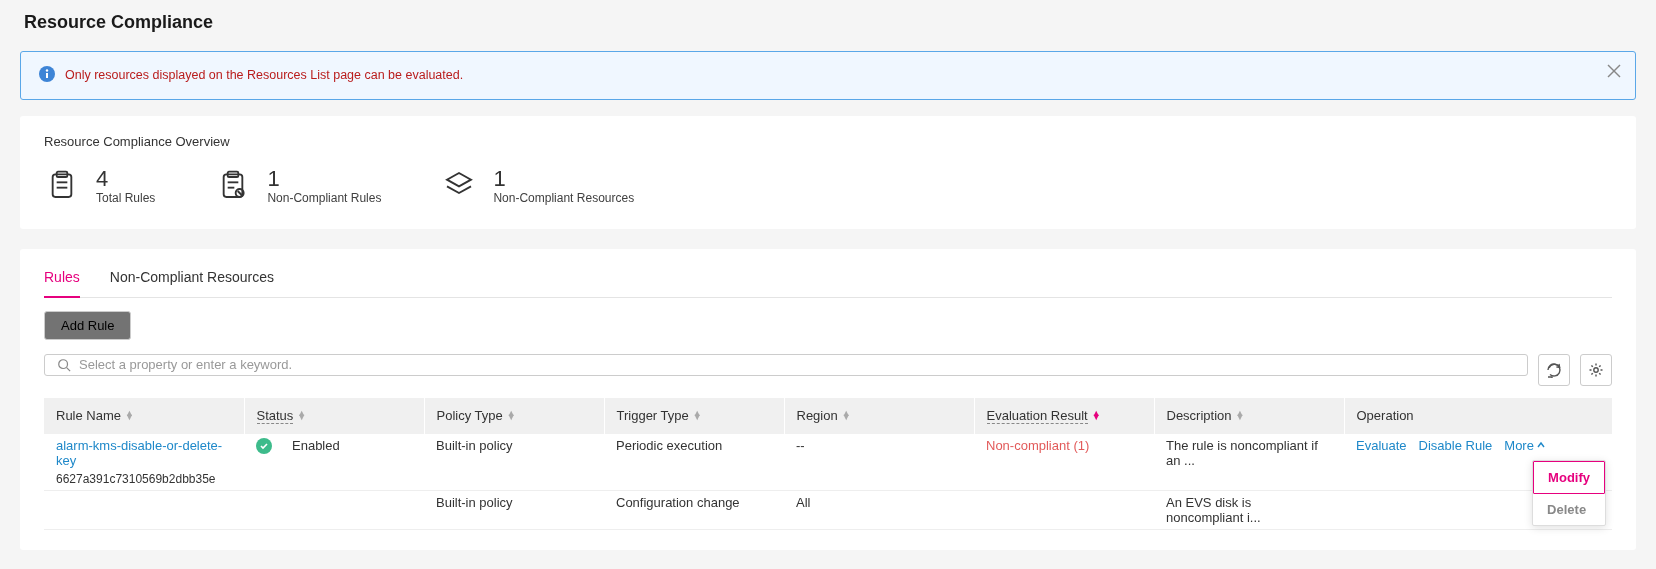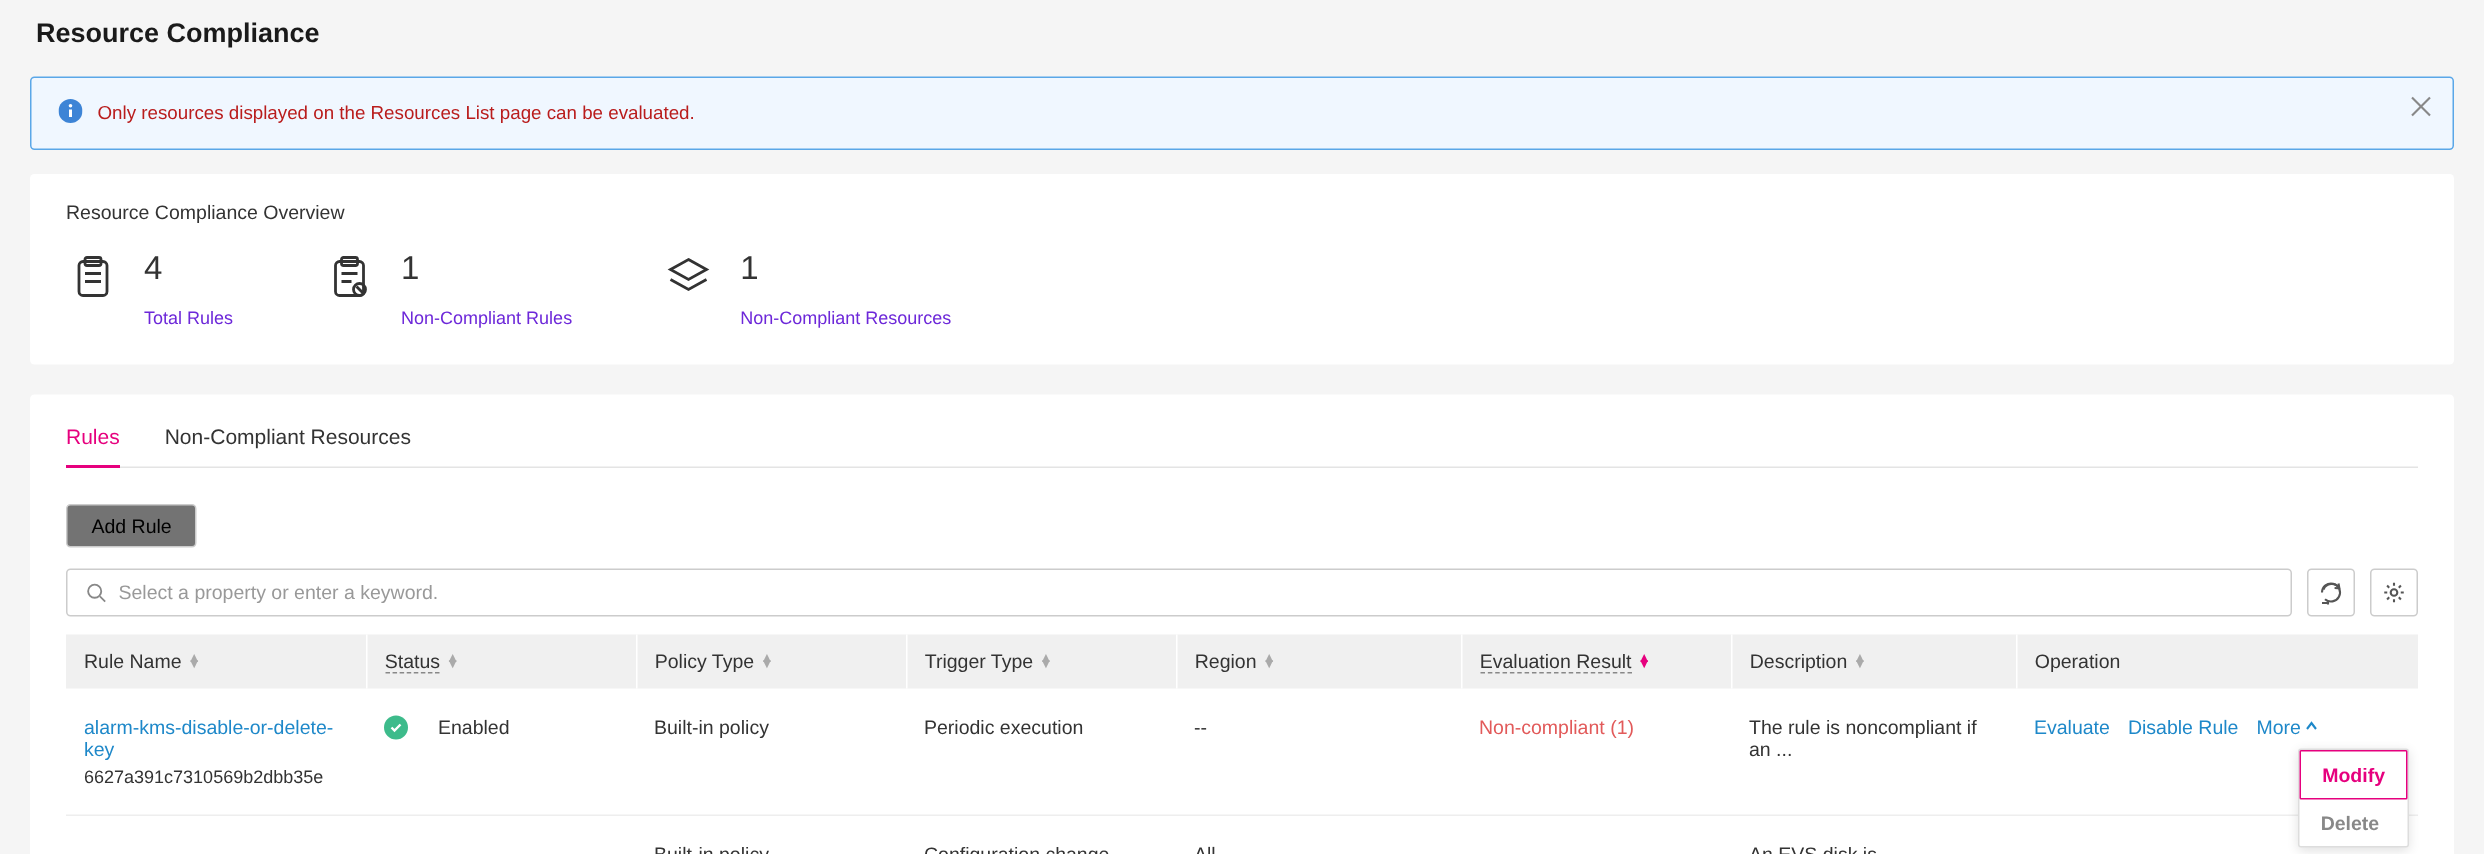--- a/index.html
+++ b/index.html
@@ -9,44 +9,44 @@
 .notice { background: #f0f7ff; border: 1px solid #5aa7e8; border-radius: 3px; padding: 14px 18px 14px 44px; position: relative; margin-bottom: 16px; }
 .notice .info-icon { position: absolute; left: 18px; top: 14px; width: 16px; height: 16px; }
 .notice .close-icon { position: absolute; right: 14px; top: 12px; width: 14px; height: 14px; color: #888; cursor: pointer; }
 .notice p { font-size: 12.5px; color: #b91c1c; line-height: 1.5; }
 .overview-card { background: #fff; border-radius: 3px; padding: 18px 24px 24px; margin-bottom: 20px; }
 .overview-card .ov-title { font-size: 13px; color: #333; margin-bottom: 18px; }
 .overview-stats { display: flex; gap: 60px; align-items: flex-start; }
 .stat { display: flex; gap: 16px; align-items: flex-start; }
 .stat .icon-wrap { width: 36px; height: 36px; display: flex; align-items: center; justify-content: center; color: #333; }
 .stat .num { font-size: 22px; font-weight: 400; color: #333; line-height: 1.1; }
-.stat .label { font-size: 12px; color: #6d28d9; margin-top: 14px; }
+.stat .label { font-size: 12px; color: #404040; margin-top: 0; }
 .rules-card { background: #fff; border-radius: 3px; padding: 20px 24px; position: relative; }
-.tabs { display: flex; gap: 30px; border-bottom: 1px solid #e4e4e4; margin-bottom: 24px; }
+.tabs { display: flex; gap: 30px; border-bottom: 1px solid #e4e4e4; margin-bottom: 13px; }
 .tab { padding: 0 0 12px 0; font-size: 14px; color: #333; cursor: pointer; position: relative; }
 .tab.active { color: #e6007e; font-weight: 500; }
 .tab.active::after { content: ""; position: absolute; bottom: -1px; left: 0; right: 0; height: 2px; background: #e6007e; }
 .add-btn { border: 1px solid #ccc; background: #737373; padding: 6px 16px; font-size: 13px; border-radius: 3px; cursor: pointer; margin-bottom: 14px; }
 .search-row { display: flex; gap: 10px; margin-bottom: 12px; }
-.search-box { flex: 1; border: 1px solid #ccc; border-radius: 3px; display: flex; align-items: center; padding: 0 12px; height: 32px; }
+.search-box { flex: 1; border: 1px solid #ccc; border-radius: 3px; display: flex; align-items: center; padding: 0 12px; height: 22px; }
 .search-box svg { width: 14px; height: 14px; color: #888; margin-right: 8px; flex-shrink: 0; }
 .search-box input { border: none; outline: none; flex: 1; font-size: 13px; color: #333; height: 100%; }
 .search-box input::placeholder { color: #999; }
 .icon-btn { border: 1px solid #ccc; border-radius: 3px; width: 32px; height: 32px; display: flex; align-items: center; justify-content: center; background: #fff; cursor: pointer; color: #555; }
 table { width: 100%; border-collapse: collapse; }
 thead tr { background: #f0f0f0; }
 th { text-align: left; padding: 10px 12px; font-size: 13px; font-weight: 500; color: #333; border-left: 1px solid #fff; }
 th:first-child { border-left: none; }
 th .th-inner { display: flex; align-items: center; gap: 4px; }
 th .underlined { border-bottom: 1px dashed #888; }
 .sort-icon { display: inline-flex; flex-direction: column; gap: 0; color: #aaa; line-height: 0.4; }
 .sort-icon .up, .sort-icon .down { font-size: 9px; }
 .sort-icon.active .up { color: #e6007e; }
 .sort-icon.active .down { color: #e6007e; }
-td { padding: 18px 12px; font-size: 13px; color: #333; border-bottom: 1px solid #eee; vertical-align: top; }
+td { padding: 4px 12px; font-size: 13px; color: #333; border-bottom: 1px solid #eee; vertical-align: top; }
 .rule-name { color: #1e88c9; cursor: pointer; }
 .rule-id { color: #333; font-size: 12px; margin-top: 4px; }
 .status-cell { display: flex; align-items: center; gap: 20px; }
 .status-dot { width: 16px; height: 16px; border-radius: 50%; background: #3dbb8b; display: inline-flex; align-items: center; justify-content: center; color: #fff; }
 .status-dot svg { width: 10px; height: 10px; }
 .noncomp { color: #e25a5a; }
 .op-links { display: flex; gap: 12px; align-items: flex-start; position: relative; }
 .op-link { color: #1e88c9; cursor: pointer; }
 .more-wrap { display: inline-flex; align-items: center; gap: 2px; color: #1e88c9; cursor: pointer; }
 .dropdown { position: absolute; top: 22px; right: -6px; background: #fff; border: 1px solid #ddd; box-shadow: 0 2px 8px rgba(0,0,0,0.12); border-radius: 2px; min-width: 68px; z-index: 10; }

